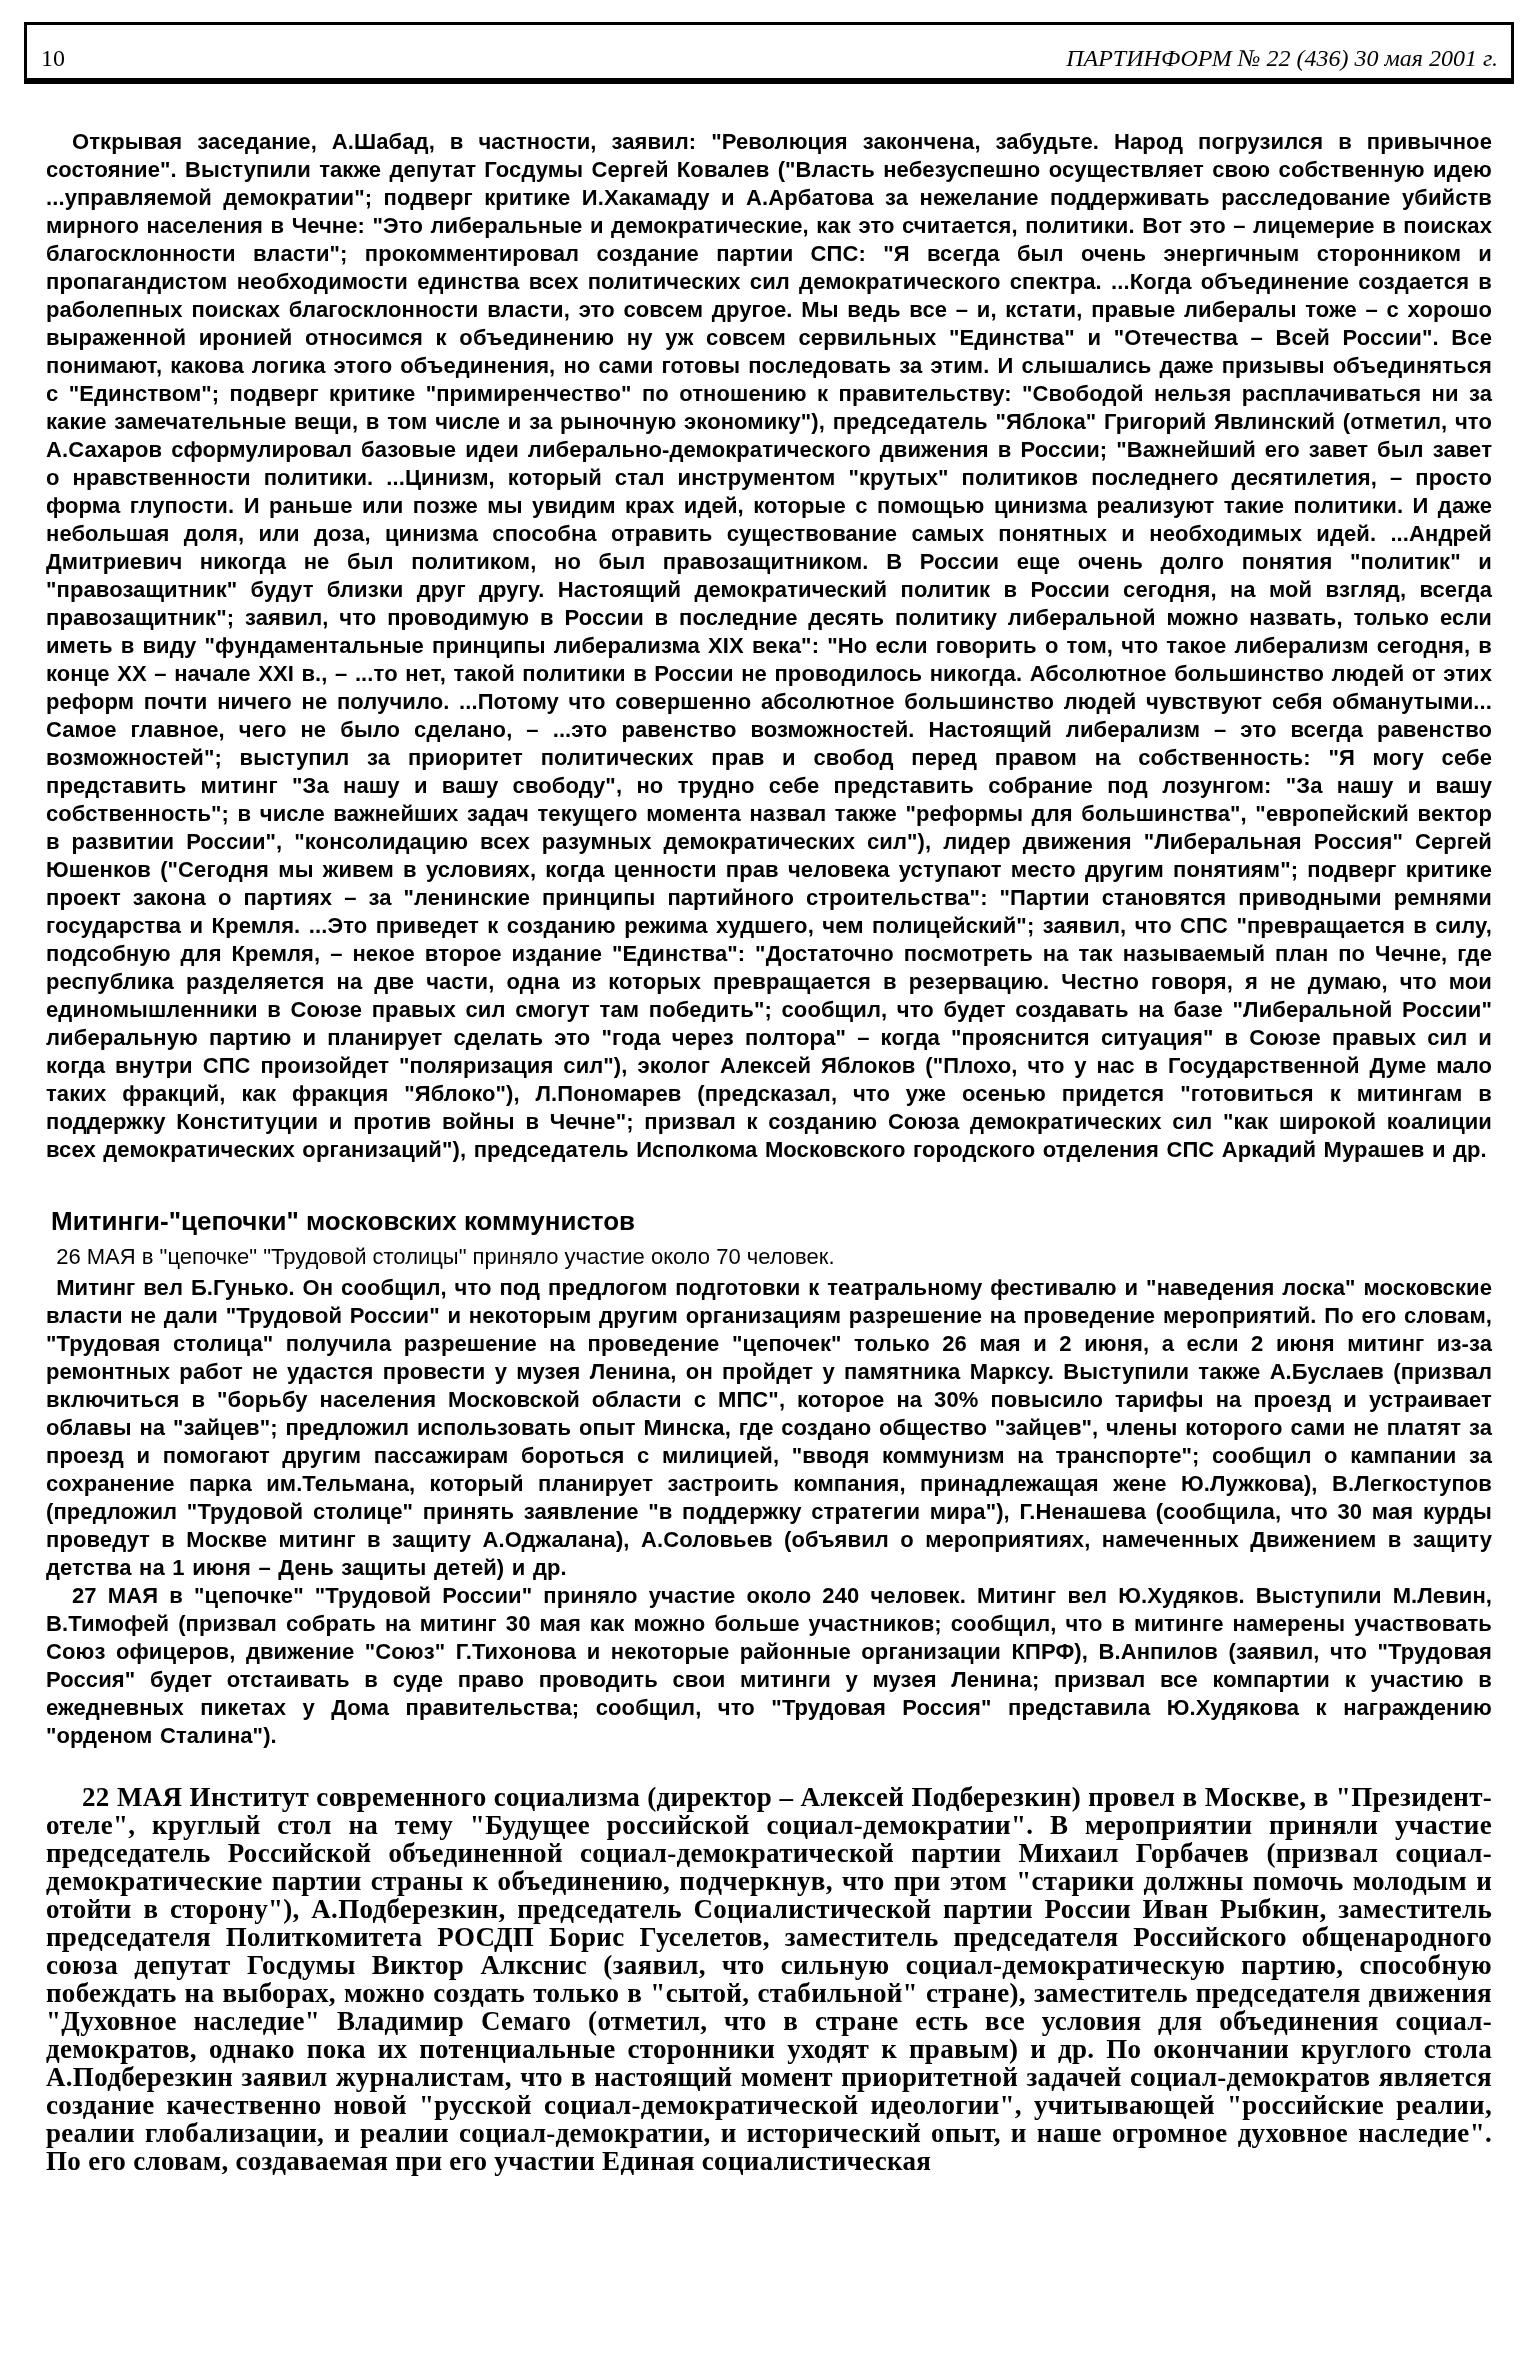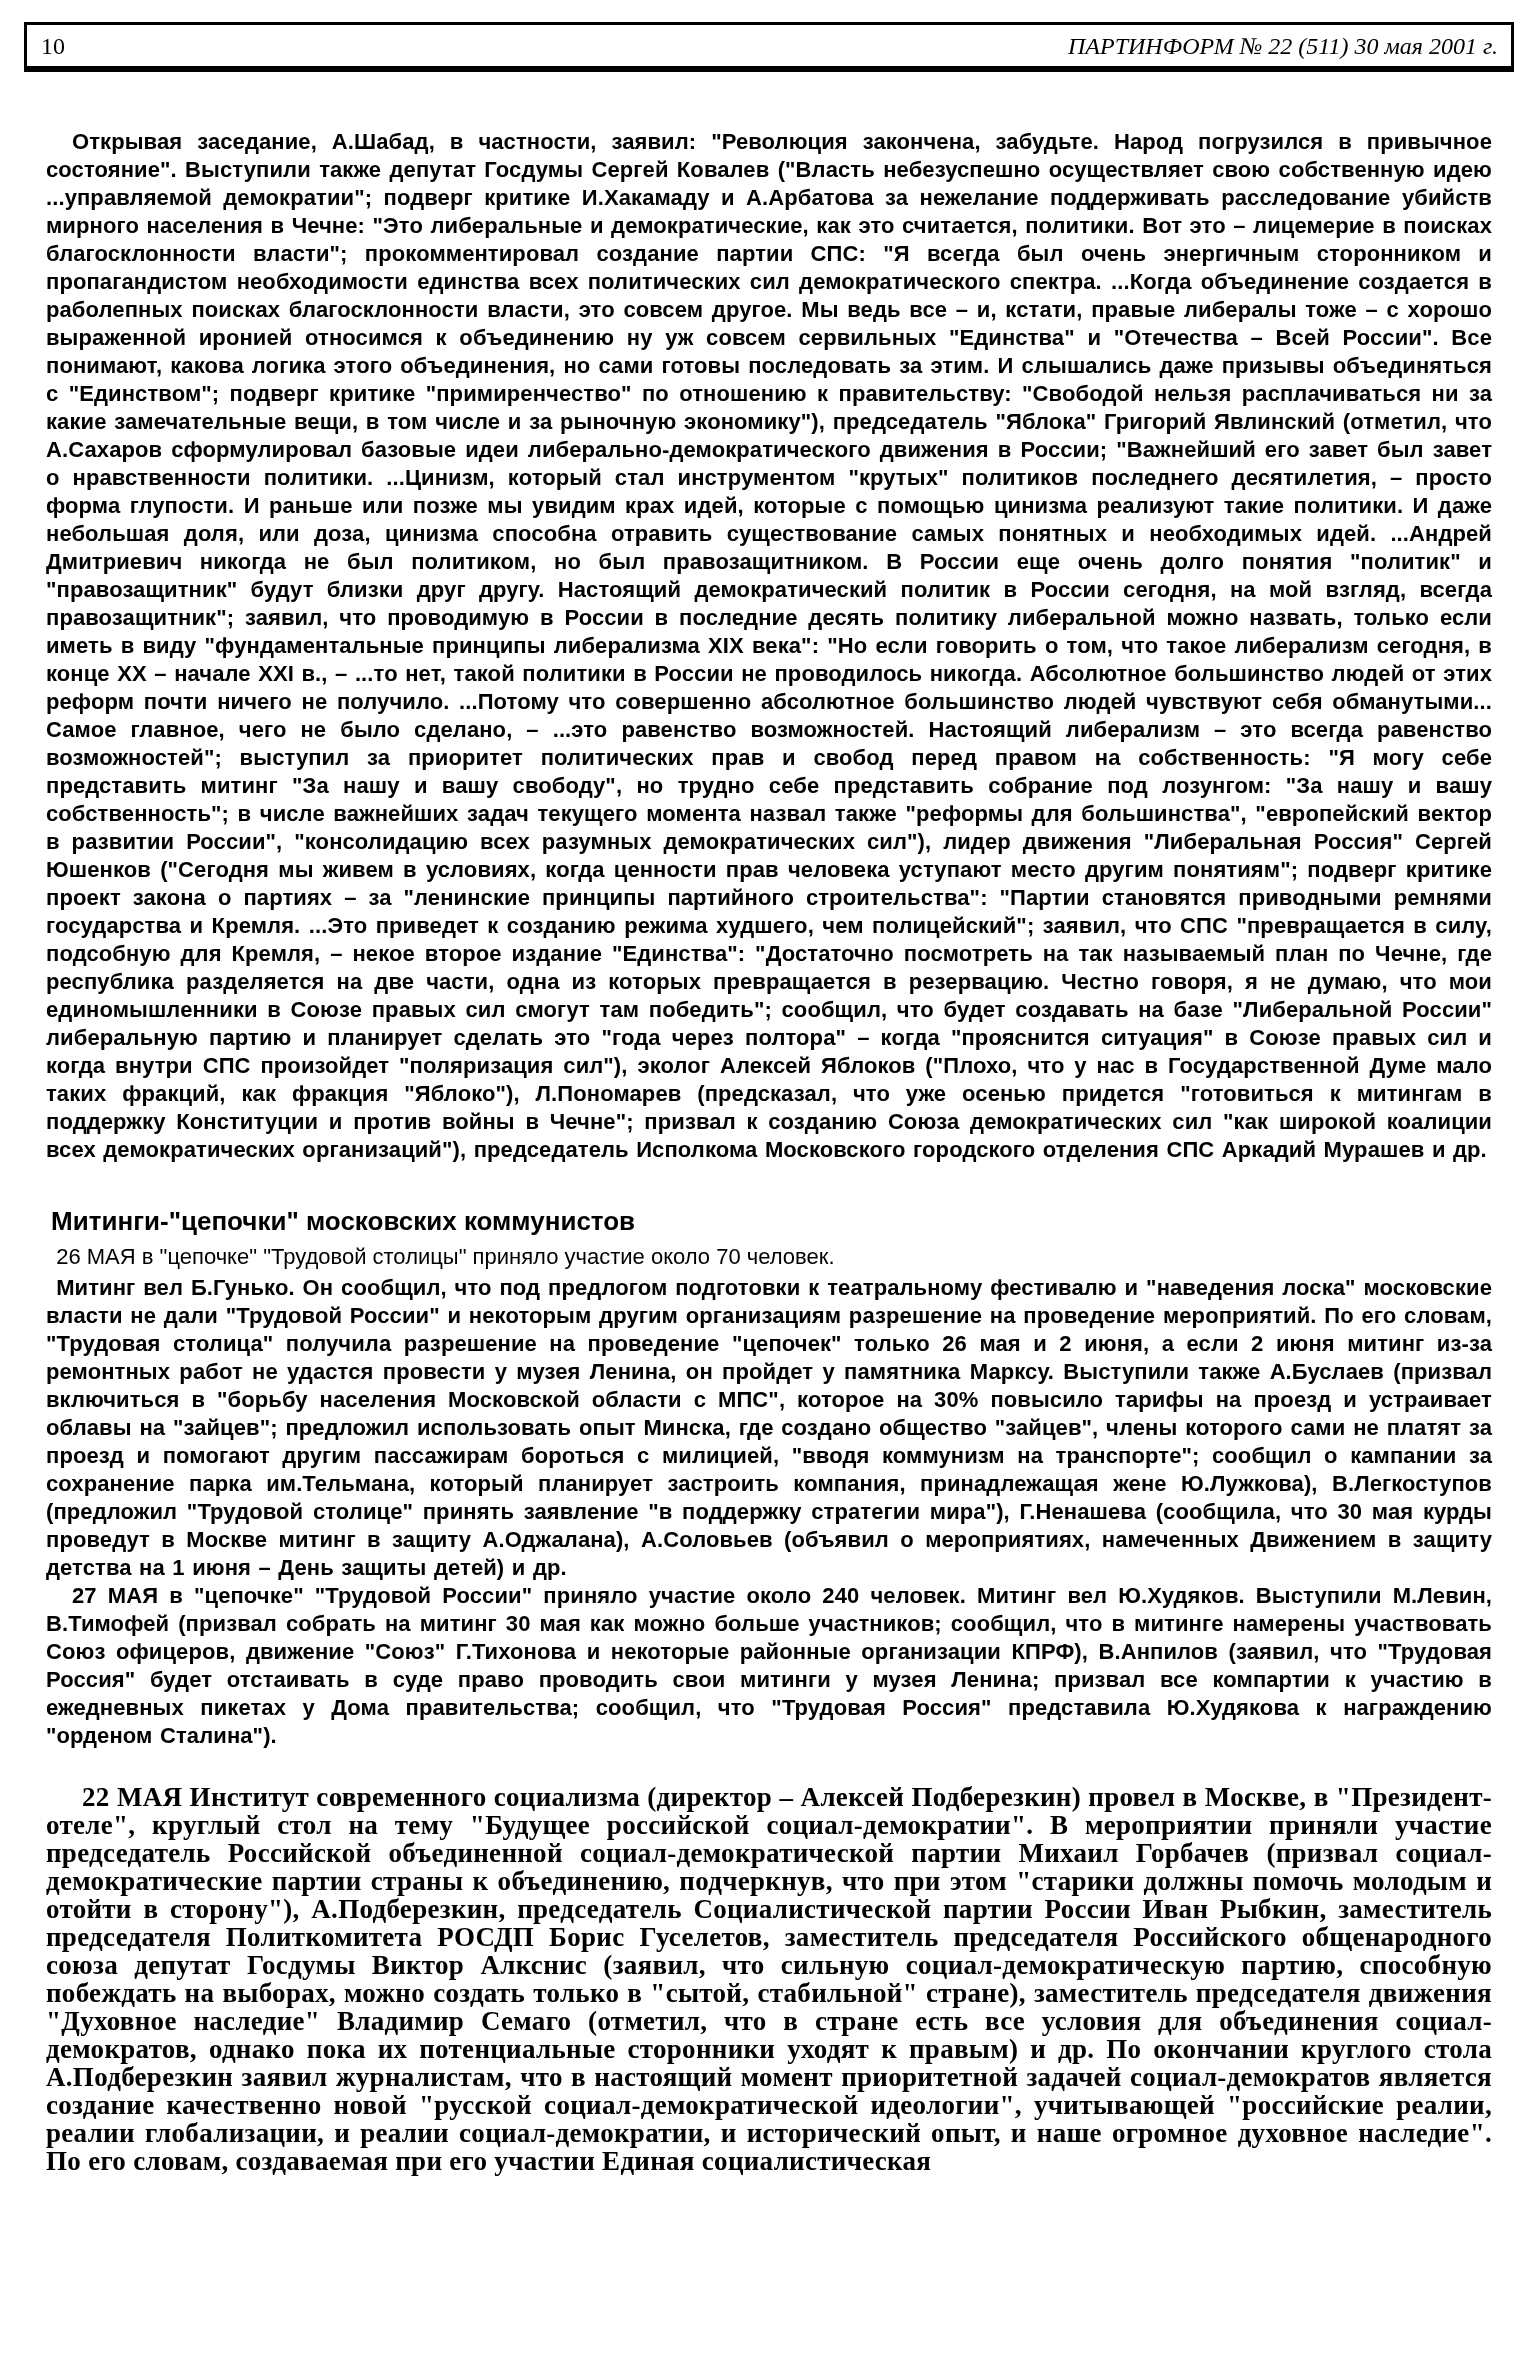--- a/index.html
+++ b/index.html
@@ -20,21 +20,21 @@
     position: absolute;
     left: 24px;
     right: 23px;
     top: 22px;
     height: 41px;
     border: 3.2px solid #000000;
     border-bottom-width: 6.4px;
     display: flex;
     align-items: center;
     justify-content: space-between;
-    padding: 0 13px 0 14px;
+    padding: 12px 13px 0 14px;
     box-sizing: content-box;
   }
   .page-number {
     font-family: "Liberation Serif", serif;
     font-size: 24px;
     font-weight: normal;
     line-height: 1;
   }
   .issue-title {
     font-family: "Liberation Serif", serif;
@@ -98,21 +98,21 @@
     margin: 33px 0 0 0;
   }
 </style>
 </head>
 <body>
 
 <div class="page">
 
   <div class="header-box">
     <span class="page-number">10</span>
-    <span class="issue-title">ПАРТИНФОРМ № 22 (511) 30 мая 2001 г.</span>
+    <span class="issue-title">ПАРТИНФОРМ № 22 (436) 30 мая 2001 г.</span>
   </div>
 
   <div class="content">
 
     <p class="sans-para opening-para">Открывая заседание, А.Шабад, в частности, заявил: "Революция закончена, забудьте. Народ погрузился в привычное состояние". Выступили также депутат Госдумы Сергей Ковалев ("Власть небезуспешно осуществляет свою собственную идею ...управляемой демократии"; подверг критике И.Хакамаду и А.Арбатова за нежелание поддерживать расследование убийств мирного населения в Чечне: "Это либеральные и демократические, как это считается, политики. Вот это – лицемерие в поисках благосклонности власти"; прокомментировал создание партии СПС: "Я всегда был очень энергичным сторонником и пропагандистом необходимости единства всех политических сил демократического спектра. ...Когда объединение создается в раболепных поисках благосклонности власти, это совсем другое. Мы ведь все – и, кстати, правые либералы тоже – с хорошо выраженной иронией относимся к объединению ну уж совсем сервильных "Единства" и "Отечества – Всей России". Все понимают, какова логика этого объединения, но сами готовы последовать за этим. И слышались даже призывы объединяться с "Единством"; подверг критике "примиренчество" по отношению к правительству: "Свободой нельзя расплачиваться ни за какие замечательные вещи, в том числе и за рыночную экономику"), председатель "Яблока" Григорий Явлинский (отметил, что А.Сахаров сформулировал базовые идеи либерально-демократического движения в России; "Важнейший его завет был завет о нравственности политики. ...Цинизм, который стал инструментом "крутых" политиков последнего десятилетия, – просто форма глупости. И раньше или позже мы увидим крах идей, которые с помощью цинизма реализуют такие политики. И даже небольшая доля, или доза, цинизма способна отравить существование самых понятных и необходимых идей. ...Андрей Дмитриевич никогда не был политиком, но был правозащитником. В России еще очень долго понятия "политик" и "правозащитник" будут близки друг другу. Настоящий демократический политик в России сегодня, на мой взгляд, всегда правозащитник"; заявил, что проводимую в России в последние десять политику либеральной можно назвать, только если иметь в виду "фундаментальные принципы либерализма XIX века": "Но если говорить о том, что такое либерализм сегодня, в конце XX – начале XXI в., – ...то нет, такой политики в России не проводилось никогда. Абсолютное большинство людей от этих реформ почти ничего не получило. ...Потому что совершенно абсолютное большинство людей чувствуют себя обманутыми... Самое главное, чего не было сделано, – ...это равенство возможностей. Настоящий либерализм – это всегда равенство возможностей"; выступил за приоритет политических прав и свобод перед правом на собственность: "Я могу себе представить митинг "За нашу и вашу свободу", но трудно себе представить собрание под лозунгом: "За нашу и вашу собственность"; в числе важнейших задач текущего момента назвал также "реформы для большинства", "европейский вектор в развитии России", "консолидацию всех разумных демократических сил"), лидер движения "Либеральная Россия" Сергей Юшенков ("Сегодня мы живем в условиях, когда ценности прав человека уступают место другим понятиям"; подверг критике проект закона о партиях – за "ленинские принципы партийного строительства": "Партии становятся приводными ремнями государства и Кремля. ...Это приведет к созданию режима худшего, чем полицейский"; заявил, что СПС "превращается в силу, подсобную для Кремля, – некое второе издание "Единства": "Достаточно посмотреть на так называемый план по Чечне, где республика разделяется на две части, одна из которых превращается в резервацию. Честно говоря, я не думаю, что мои единомышленники в Союзе правых сил смогут там победить"; сообщил, что будет создавать на базе "Либеральной России" либеральную партию и планирует сделать это "года через полтора" – когда "прояснится ситуация" в Союзе правых сил и когда внутри СПС произойдет "поляризация сил"), эколог Алексей Яблоков ("Плохо, что у нас в Государственной Думе мало таких фракций, как фракция "Яблоко"), Л.Пономарев (предсказал, что уже осенью придется "готовиться к митингам в поддержку Конституции и против войны в Чечне"; призвал к созданию Союза демократических сил "как широкой коалиции всех демократических организаций"), председатель Исполкома Московского городского отделения СПС Аркадий Мурашев и др.</p>
 
     <h2 class="section-heading">Митинги-"цепочки" московских коммунистов</h2>
 
     <p class="date-line">26 МАЯ в "цепочке" "Трудовой столицы" приняло участие около 70 человек.</p>
 

